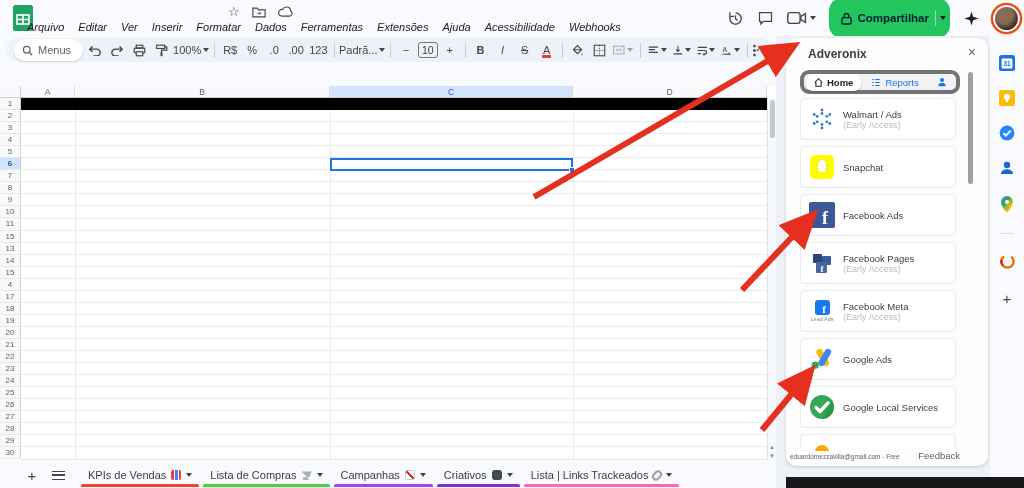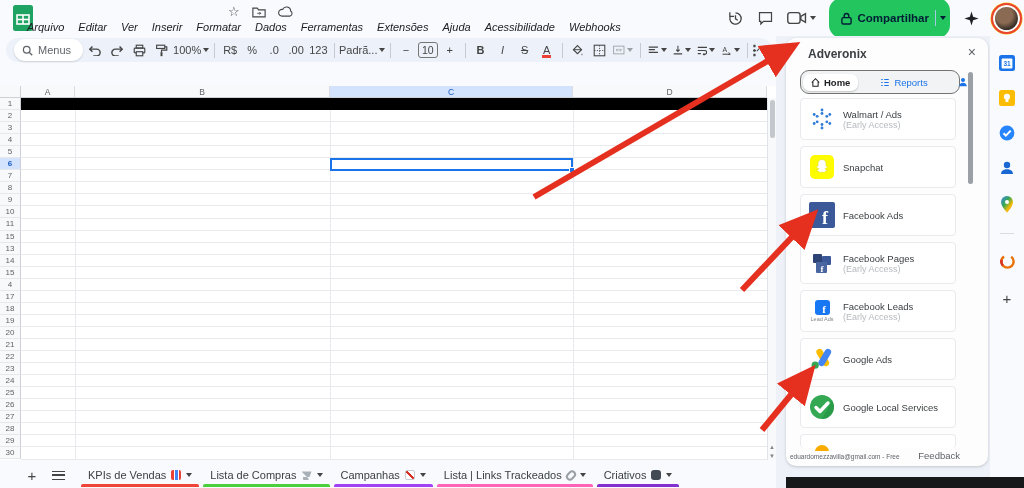--- a/index.html
+++ b/index.html
@@ -80,21 +80,21 @@
   .u-red{background:#f04438;} .u-blue{background:#1a73e8;} .u-green{background:#4bd03c;}
   .u-purple{background:#a142f4;} .u-violet{background:#8430ce;} .u-pink{background:#ff63b8;}
 
   
   .rightzone { position:absolute; left:776px; top:36px; width:248px; height:452px; background:#eef2f8; }
   .darkstrip { position:absolute; left:786px; top:477px; width:238px; height:11px; background:#17181a; }
 
   .panel { position:absolute; left:786px; top:38px; width:202px; height:428px; background:#fdfdfe; border-radius:10px; box-shadow:0 1px 3px rgba(60,64,67,.25); overflow:hidden; }
   .panel-title { position:absolute; left:22px; top:9px; font-size:12px; font-weight:bold; color:#3c4043; }
   .panel-x { position:absolute; right:12px; top:6px; font-size:14px; color:#5f6368; }
-  .ptabs { position:absolute; left:14px; top:32px; width:160px; height:24px; background:#f1f3f4; border:1px solid #737373; border-radius:9px; display:flex; align-items:center; padding:2px; gap:14px; }
+  .ptabs { position:absolute; left:14px; top:32px; width:160px; height:24px; background:#f1f3f4; border:4px solid #737373; border-radius:9px; display:flex; align-items:center; padding:2px; gap:2px; }
   .ptab { display:flex; align-items:center; gap:4px; font-size:9.5px; padding:3px 8px; border-radius:7px; color:#1a73e8; }
   .ptab.on { background:#fff; color:#202124; box-shadow:0 1px 2px rgba(0,0,0,.2); font-weight:bold; }
   .psb { position:absolute; right:15px; top:34px; width:5px; height:112px; background:#9aa0a6; border-radius:3px; }
 
   .conn { position:absolute; left:14px; width:156px; height:42px; background:#fff; border:1px solid #e8eaed; border-radius:4px; display:flex; align-items:center; }
   .conn .ic { width:42px; display:flex; flex-direction:column; align-items:center; justify-content:center; gap:1px; }
   .conn .tx { display:flex; flex-direction:column; justify-content:center; }
   .conn .nm { font-size:9.5px; color:#3c4043; }
   .conn .bd { font-size:9px; color:#b6babf; }
   .conn .cap { font-size:5.5px; color:#80868b; }
@@ -372,30 +372,30 @@
         <span class="caret small"></span>
       <span class="ul u-green"></span>
     </div>
     <div class="stab">
       <span>Campanhas</span>
         <span class="ti ti-camp"></span>
         <span class="caret small"></span>
       <span class="ul u-purple"></span>
     </div>
     <div class="stab">
+      <span>Criativos</span>
+        <span class="ti ti-cria"></span>
+        <span class="caret small"></span>
+      <span class="ul u-violet"></span>
+    </div>
+    <div class="stab">
       <span>Lista | Links Trackeados</span>
         <span class="ti ti-link"></span>
         <span class="caret small"></span>
       <span class="ul u-pink"></span>
-    </div>
-    <div class="stab">
-      <span>Criativos</span>
-        <span class="ti ti-cria"></span>
-        <span class="caret small"></span>
-      <span class="ul u-violet"></span>
     </div>
   </div>
 
   <div class="rightzone"></div>
 
   <div class="panel">
     <div class="panel-title">Adveronix</div>
     <div class="panel-x">×</div>
     <div class="ptabs">
       <div class="ptab on">
@@ -485,21 +485,21 @@
 
     <div class="conn" style="top:252px">
       <div class="ic">
         <svg width="15" height="15" viewBox="0 0 15 15">
           <rect width="15" height="15" rx="3" fill="#1877f2"></rect>
           <text x="9" y="13" font-size="11" font-weight="bold" fill="#fff" text-anchor="middle" font-family="Liberation Serif">f</text>
           </svg>
         <span class="cap">Lead Ads</span>
       </div>
       <div class="tx">
-          <span class="nm">Facebook Leads</span>
+          <span class="nm">Facebook Meta</span>
           <span class="bd">(Early Access)</span>
         </div>
     </div>
 
     <div class="conn" style="top:300px">
       <div class="ic">
           <svg width="26" height="24" viewBox="0 0 26 24">
         <rect x="10.5" y="1" width="6.5" height="19" rx="3.2" fill="#fbbc04" transform="rotate(-30 13.75 10.5)"></rect>
         <rect x="12.5" y="1" width="6.5" height="19" rx="3.2" fill="#4285f4" transform="rotate(30 15.75 10.5)"></rect>
         <circle cx="6.2" cy="18.2" r="3.6" fill="#34a853"></circle>

